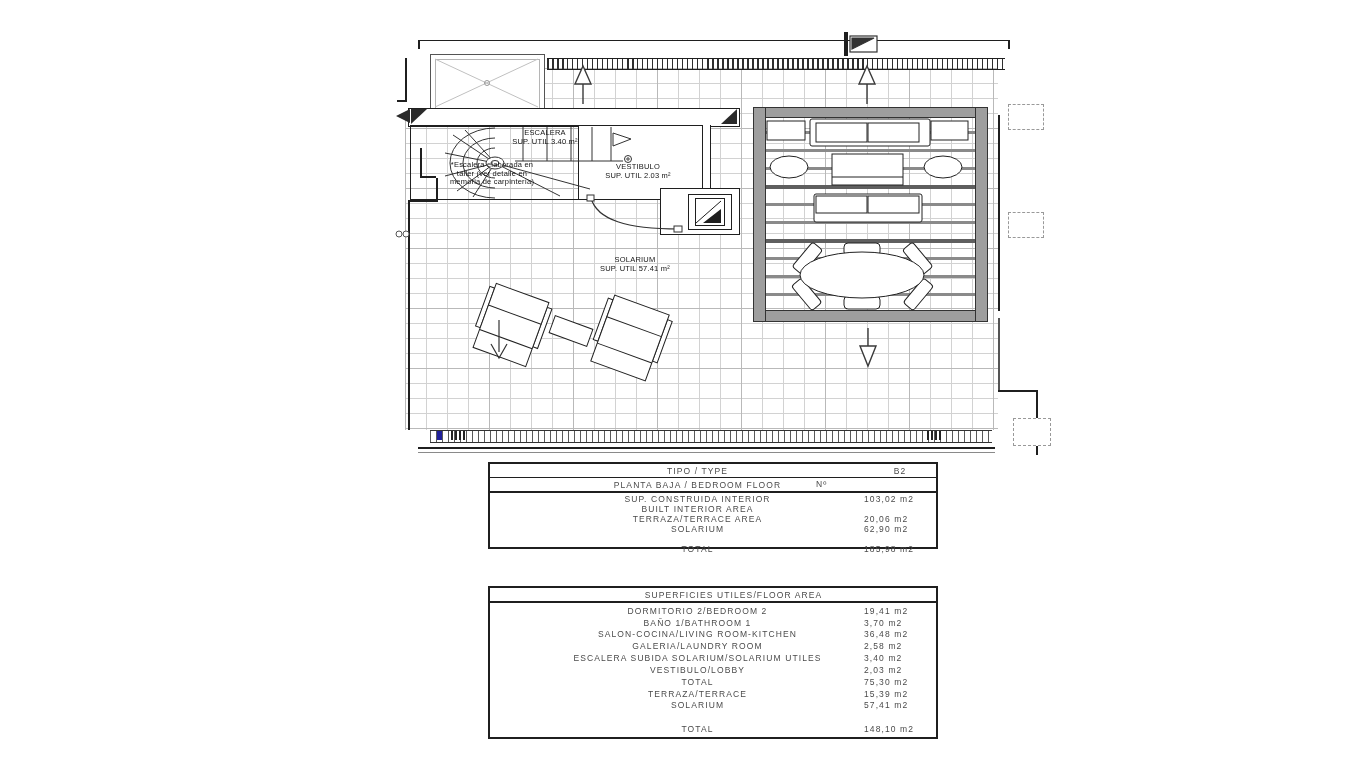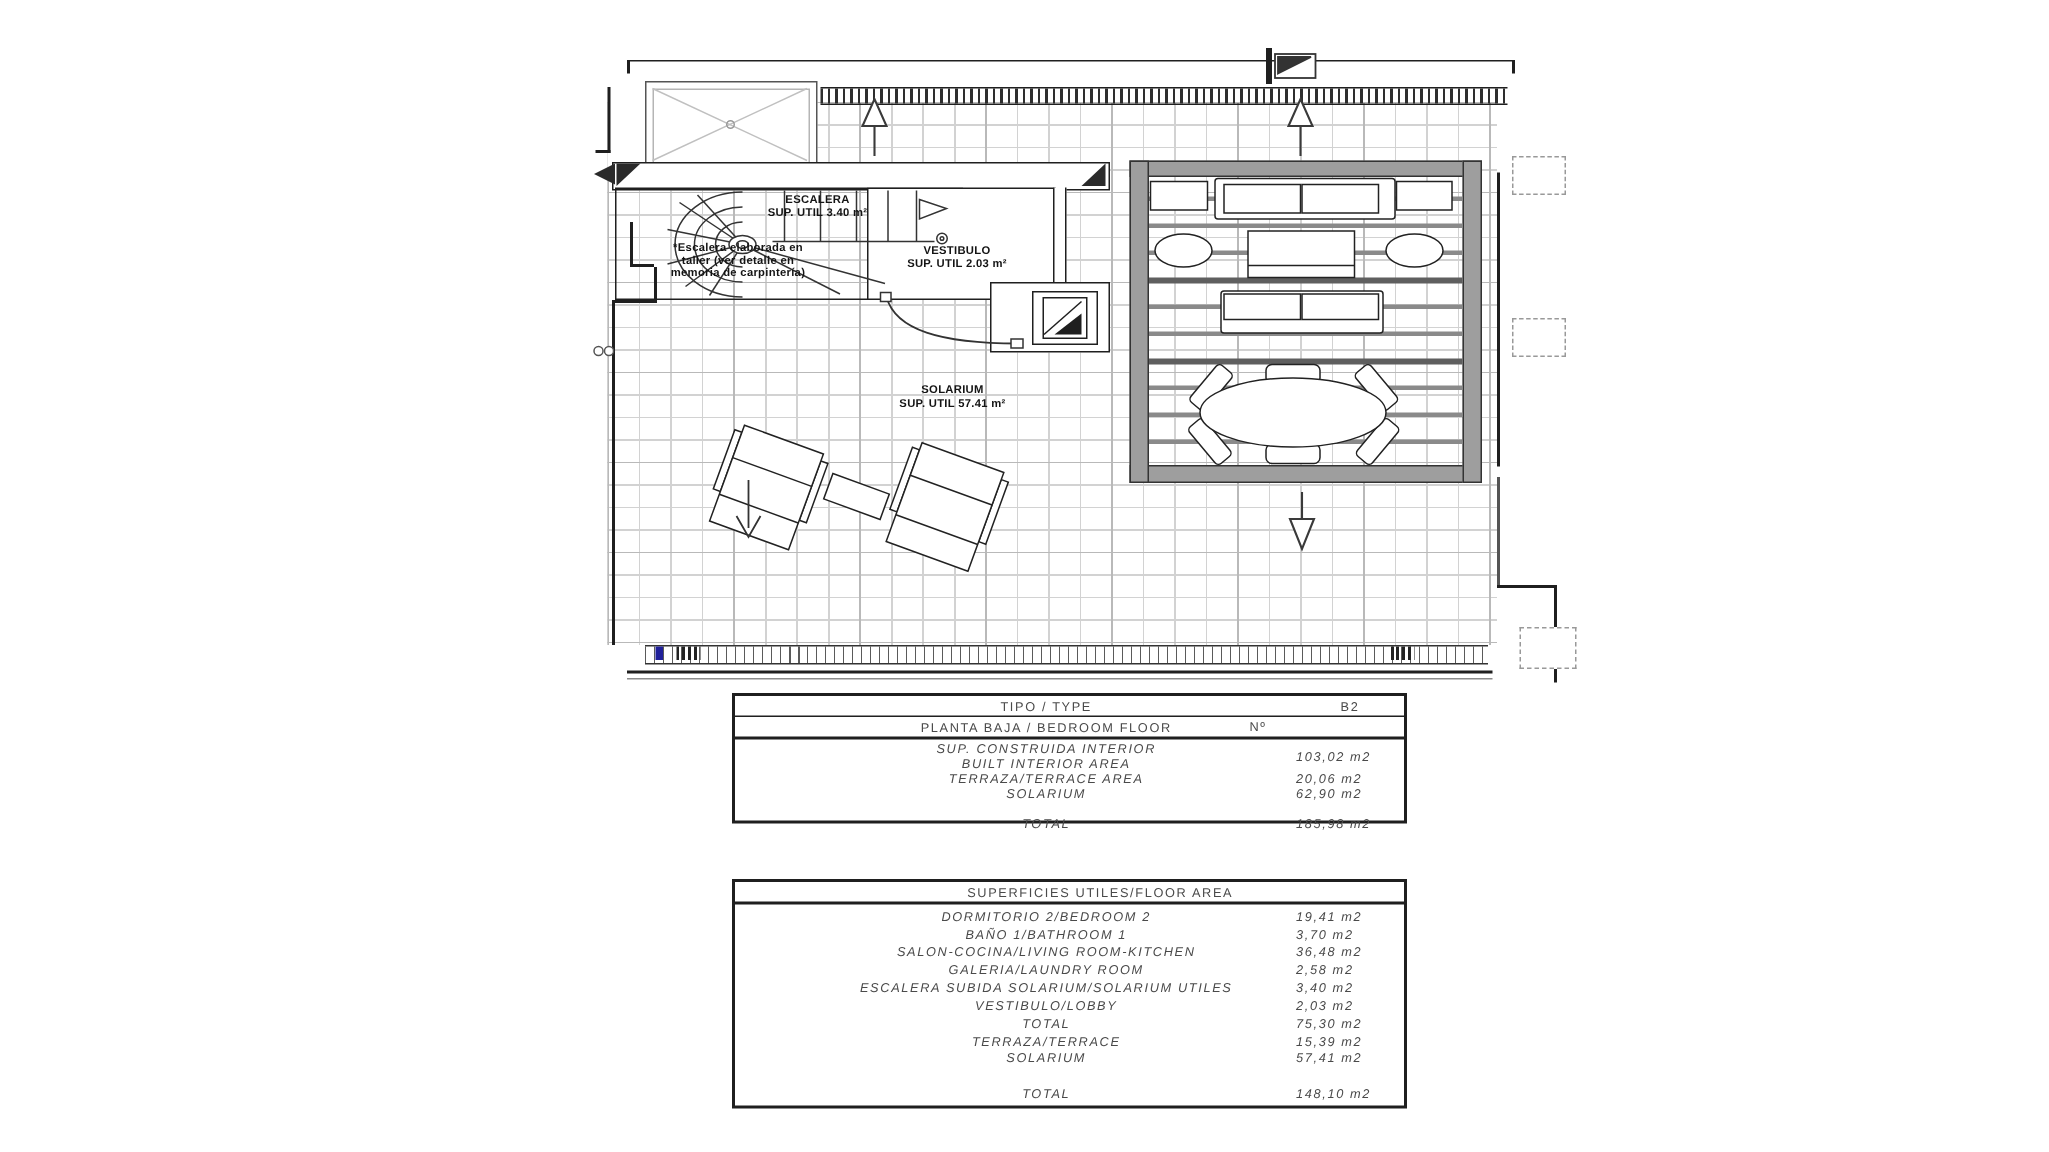--- a/index.html
+++ b/index.html
@@ -27,34 +27,34 @@
   .vest{left:183px;top:97px;width:124px;height:73px;background:#fff;border:1.5px solid #1f1f1f;}
   .vwall{left:307px;top:97px;width:7px;height:105px;background:#fff;border-left:1.5px solid #1f1f1f;border-right:1.5px solid #1f1f1f;}
   .chim-outer{left:265px;top:160px;width:78px;height:45px;background:#fff;border:1.5px solid #1f1f1f;}
   .chim-mid{left:293px;top:166px;width:42px;height:34px;background:#fff;border:1.5px solid #1f1f1f;}
   .chim-in{left:300px;top:170px;width:28px;height:26px;border:1px solid #1f1f1f;}
   .rail{background:#9e9e9e;border:1px solid #333;box-sizing:border-box;}
   .slat{left:371px;width:209px;height:3px;background:#8a8a8a;}
   .slat.dark{height:4px;background:#5f5f5f;}
   .dashed{border:1.5px dashed #999;background:#fff;}
   
-  .plabel{position:absolute;text-align:center;font-weight:bold;color:#141414;
+  .plabel{position:absolute;text-align:center;font-weight:normal;color:#141414;
           font-size:7.5px;line-height:8.5px;letter-spacing:.2px;z-index:9;}
   
   .dtable{position:absolute;left:488px;width:450px;border:2px solid #1f1f1f;background:#fff;
           color:#4a4a4a;font-size:8.5px;letter-spacing:1.1px;box-sizing:border-box;
           display:flex;flex-direction:column;}
   #table1{top:462px;height:87px;}
   #table2{top:586px;height:153px;}
   .thead{position:relative;display:flex;align-items:center;min-height:13px;border-bottom:1.5px solid #1f1f1f;}
   .thead .tlabel{flex:1 1 auto;text-align:center;}
   .thead .tvalue{width:80px;text-align:left;}
-  .no-mark{position:absolute;left:343px;top:1px;}
+  .no-mark{position:absolute;left:326px;top:1px;}
   .tbody{flex:1;display:flex;flex-direction:column;justify-content:space-evenly;padding:1px 0;}
-  .trow{display:flex;align-items:center;min-height:10px;font-style:italic;}
+  .trow{display:flex;min-height:10px;}
   .tlabel{width:370px;text-align:center;margin-left:41px;}
   .tlabel div:empty{display:none;}
   .tvalue{width:80px;text-align:left;}
 </style>
 </head>
 <body>
 
 <div id="stage">
   <div id="plan">
 

